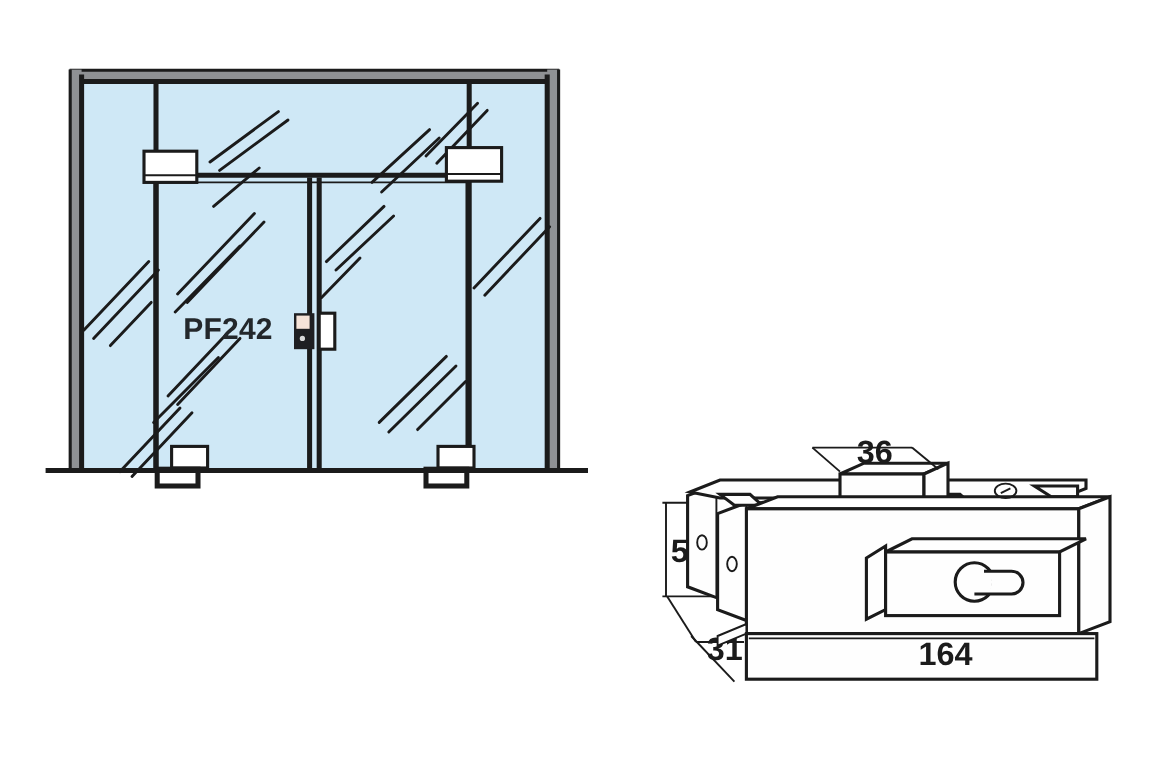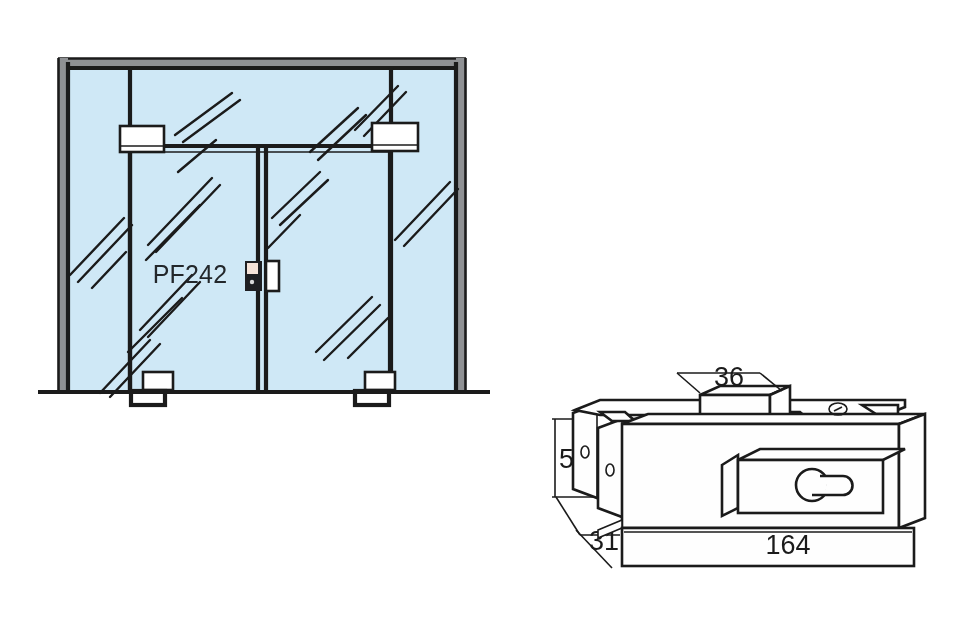--- a/index.html
+++ b/index.html
@@ -11,20 +11,21 @@
     width: 975px;
     height: 633px;
     overflow: hidden;
     font-family: "Liberation Sans", sans-serif;
   }
   #drawing-root {
     position: relative;
     width: 975px;
     height: 633px;
     background: #ffffff;
+    font-weight: bold;
   }
   svg.sheet {
     display: block;
     width: 975px;
     height: 633px;
   }
   .ln        { stroke: #1b1b1b; fill: none; stroke-linecap: butt; stroke-linejoin: miter; }
   .ln-thin   { stroke: #1b1b1b; fill: none; stroke-width: 1.6; }
   .ln-med    { stroke: #1b1b1b; fill: none; stroke-width: 2.6; }
   .ln-thick  { stroke: #1b1b1b; fill: none; stroke-width: 4.2; }

